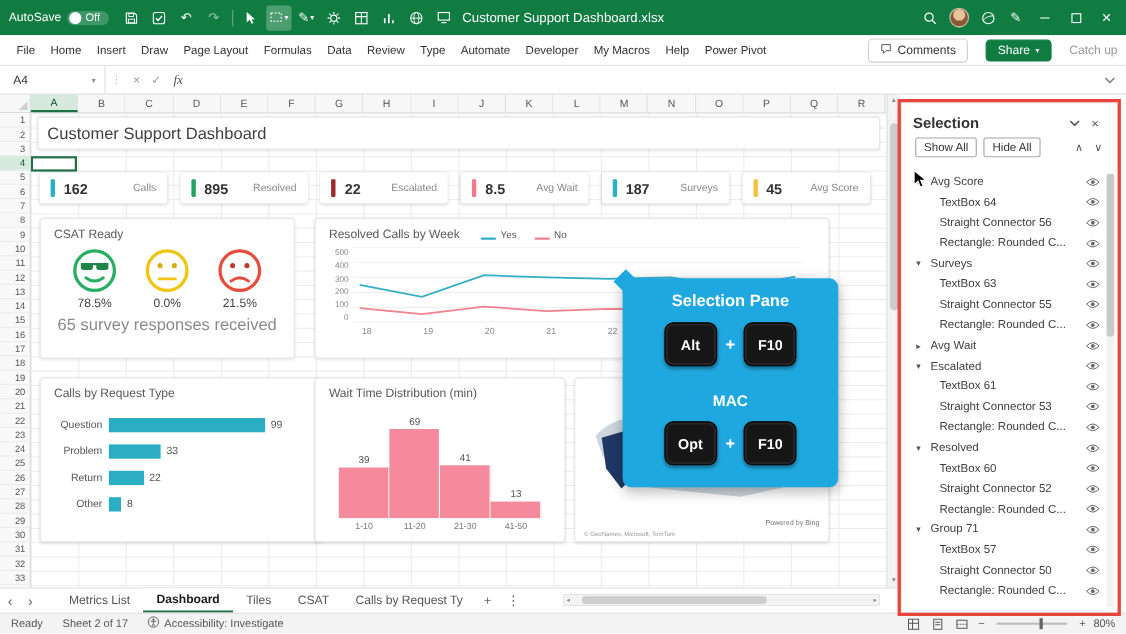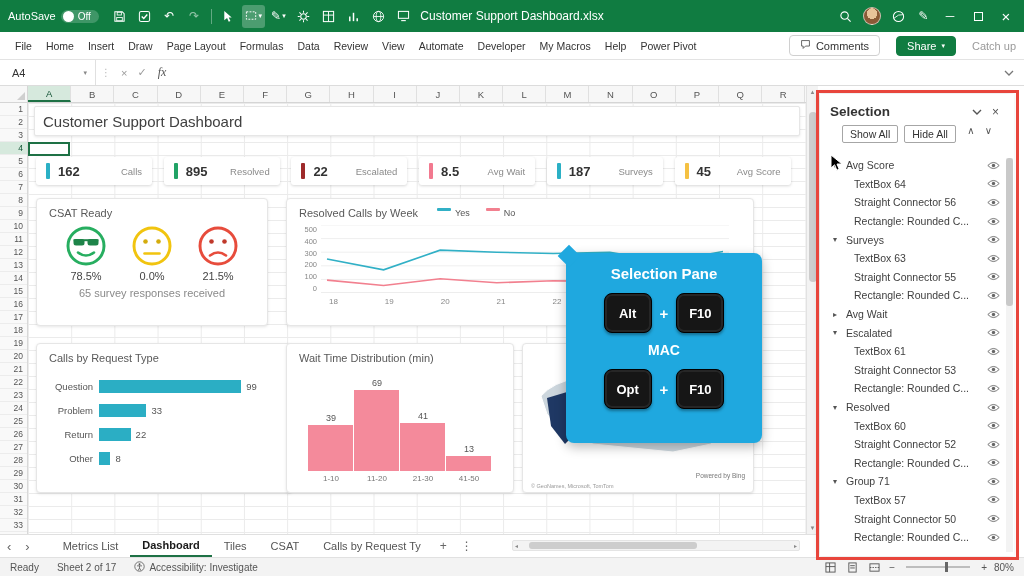--- a/index.html
+++ b/index.html
@@ -67,25 +67,25 @@
   #kpi-row{position:absolute;left:8px;top:54px;width:770px;height:30px;z-index:1}
   .kpi{position:absolute;top:0;width:116px;height:28px;background:#fff;border-radius:3px;box-shadow:0 1px 3px rgba(0,0,0,.16);display:flex;align-items:center;padding:0 10px}
   .kpi-accent{width:4px;height:16px;border-radius:1px;margin-right:8px;flex:none}
   .kpi-value{font-weight:bold;font-size:13px;color:#333}
   .kpi-label{margin-left:auto;font-size:9.5px;color:#8a8a8a}
 
   .csat-card{left:8px;top:95px;width:232px;height:128px}
   .faces{display:flex;justify-content:space-around;padding:4px 16px 0}
   .face-col{display:flex;flex-direction:column;align-items:center}
   .face-pct{font-size:11px;color:#444;margin-top:3px}
-  .csat-caption{text-align:center;font-size:11px;color:#8a8a8a;margin-top:5px}
+  .csat-caption{text-align:center;font-size:15px;color:#8a8a8a;margin-top:5px}
 
   .line-card{left:258px;top:95px;width:468px;height:128px}
   #line-legend{position:absolute;left:150px;top:9px;display:flex;gap:16px;align-items:center}
-  .leg-item{display:flex;align-items:flex-start;gap:4px}
+  .leg-item{display:flex;align-items:flex-end;gap:4px}
   .leg-swatch{width:14px;height:2.5px;border-radius:1px;display:inline-block}
   .leg-label{font-size:9px;color:#555}
   .ychart{position:absolute;left:8px;top:26px;display:flex}
   #line-ylabels{width:26px;height:68px;display:flex;flex-direction:column;justify-content:space-between;font-size:7.5px;color:#888;text-align:right;padding-right:4px}
   #line-xlabels{position:absolute;left:40px;top:98px;width:404px;display:flex;justify-content:space-between;font-size:8px;color:#888;padding:0 2px}
 
   .hbar-card{left:8px;top:240px;width:256px;height:150px}
   #hbar-rows{padding-top:8px}
   .hrow{display:flex;align-items:center;height:24px;padding:0 10px}
   .hlabel{width:52px;text-align:right;font-size:9.5px;color:#555;padding-right:6px;flex:none}
@@ -102,21 +102,21 @@
   .map-card{left:494px;top:240px;width:232px;height:150px;overflow:hidden}
   .map-attr-r{position:absolute;right:8px;bottom:13px;font-size:6.5px;color:#777;z-index:2}
   .map-attr-l{position:absolute;left:8px;bottom:3px;font-size:5.5px;color:#9a9a9a;z-index:2}
 
   .overlay{position:absolute;left:538px;top:150px;width:196px;height:190px;background:#1FA8DF;border-radius:8px;box-shadow:0 4px 12px rgba(0,0,0,.28);z-index:5;text-align:center}
   .ov-tail{position:absolute;left:-5px;top:-5px;width:16px;height:16px;background:#1FA8DF;transform:rotate(45deg)}
   .ov-title{color:#fff;font-weight:bold;font-size:15px;margin-top:12px;position:relative}
   .ov-row{display:flex;justify-content:center;align-items:center;gap:8px;margin-top:11px}
   .key{width:48px;height:40px;background:#161616;border:1px solid #000;border-radius:8px;color:#fff;font-weight:bold;font-size:13px;display:flex;align-items:center;justify-content:center;box-shadow:inset 0 0 0 2px rgba(255,255,255,.07),0 2px 3px rgba(0,0,0,.35)}
   .ov-plus{color:#fff;font-weight:bold;font-size:15px}
-  .ov-mac{color:#fff;font-weight:bold;font-size:14px;margin-top:9px}
+  .ov-mac{color:#fff;font-weight:bold;font-size:14px;margin-top:23px}
 
   
   .vscroll{position:absolute;left:806px;top:86px;width:12px;height:448px;background:#f3f3f3;border-left:1px solid #e2e2e2;z-index:2}
   .vs-up,.vs-down{height:12px;display:flex;align-items:center;justify-content:center;font-size:6px;color:#8a8a8a}
   .vs-down{position:absolute;bottom:0;width:100%}
   .vs-thumb{position:absolute;left:2px;top:26px;width:8px;height:170px;background:#cdcdcd;border-radius:4px}
 
   
   .tabbar{position:absolute;left:0;top:534px;width:818px;height:23px;background:#fff;border-top:1px solid #e0e0e0;display:flex;align-items:center;z-index:2}
   .tab-nav{color:#666;font-size:13px;padding:0 7px}
@@ -134,21 +134,21 @@
   .sb-right{margin-left:auto;display:flex;align-items:center;gap:7px}
   .viewic{display:flex;align-items:center;justify-content:center;width:15px;height:15px}
   .zoomslider{width:64px;height:2px;background:#bdbdbd;position:relative;margin:0 4px}
   .z-thumb{position:absolute;left:60%;top:-4px;width:3px;height:10px;background:#666}
 
   
   .selpane{position:absolute;left:820px;top:94px;width:194px;height:462px;background:#fff;box-shadow:-2px 0 6px rgba(0,0,0,.14);z-index:7}
   .sp-head{display:flex;align-items:center;padding:10px 10px 6px}
   .sp-title{font-weight:bold;font-size:13.5px;color:#333;flex:1}
   .sp-hic{padding:0 5px;display:flex;align-items:center;color:#555;font-size:12px}
-  .sp-btns{display:flex;gap:6px;padding:0 22px 8px;}
+  .sp-btns{display:flex;gap:6px;padding:0 12px 8px;align-items:center}
   .sp-btn{border:1px solid #a6a6a6;background:#fff;font-size:10.5px;padding:2px 7px;border-radius:2px;color:#333}
   .sp-arrows{margin-left:auto;display:flex;gap:10px;color:#555;font-size:10px}
   #sel-list{position:absolute;top:62px;left:0;right:10px;bottom:2px;overflow:hidden}
   .sel-row{display:flex;align-items:center;height:18.6px;padding-left:13px;font-size:10.5px;color:#404040}
   .sel-row.child{padding-left:34px}
   .sel-exp{width:13px;color:#555;font-size:8px;flex:none}
   .sel-label{flex:1;white-space:nowrap;overflow:hidden}
   .sel-eye{width:22px;display:flex;justify-content:center;flex:none}
   .sp-scroll{position:absolute;right:1px;top:64px;bottom:4px;width:7px;background:#f3f3f3}
   .sp-thumb{position:absolute;top:0;left:0;width:7px;height:148px;background:#c9c9c9;border-radius:3px}
@@ -268,21 +268,21 @@
   <div class="ribbon">
     <div id="ribbon-tabs">
         <div class="rtab">File</div>
         <div class="rtab">Home</div>
         <div class="rtab">Insert</div>
         <div class="rtab">Draw</div>
         <div class="rtab">Page Layout</div>
         <div class="rtab">Formulas</div>
         <div class="rtab">Data</div>
         <div class="rtab">Review</div>
-        <div class="rtab">View</div>
+        <div class="rtab">Type</div>
         <div class="rtab">Automate</div>
         <div class="rtab">Developer</div>
         <div class="rtab">My Macros</div>
         <div class="rtab">Help</div>
         <div class="rtab">Power Pivot</div>
       </div>
     <div class="ribbon-right">
       <div class="pill">
         <span><svg width="11" height="11" viewBox="0 0 14 14">
               <path d="M2,2 h10 v7 h-5 l-3,3 v-3 h-2 z" fill="none" stroke="#555" stroke-width="1.1"></path>

